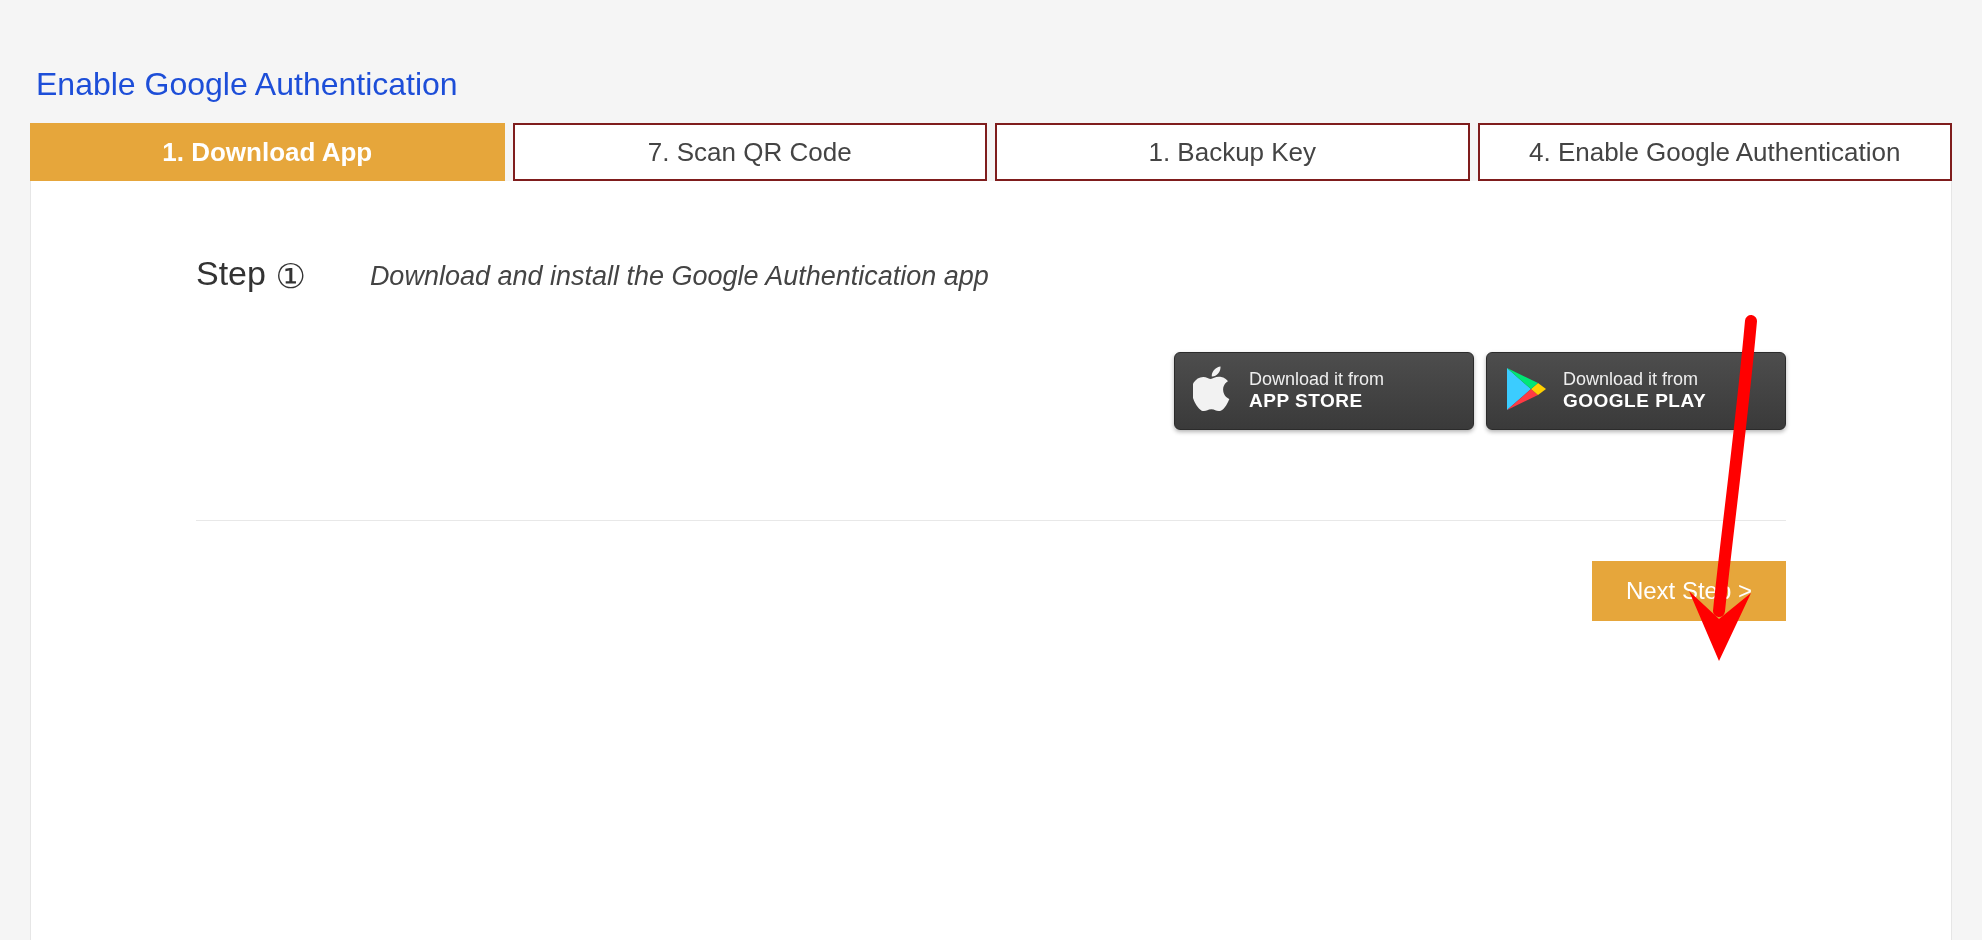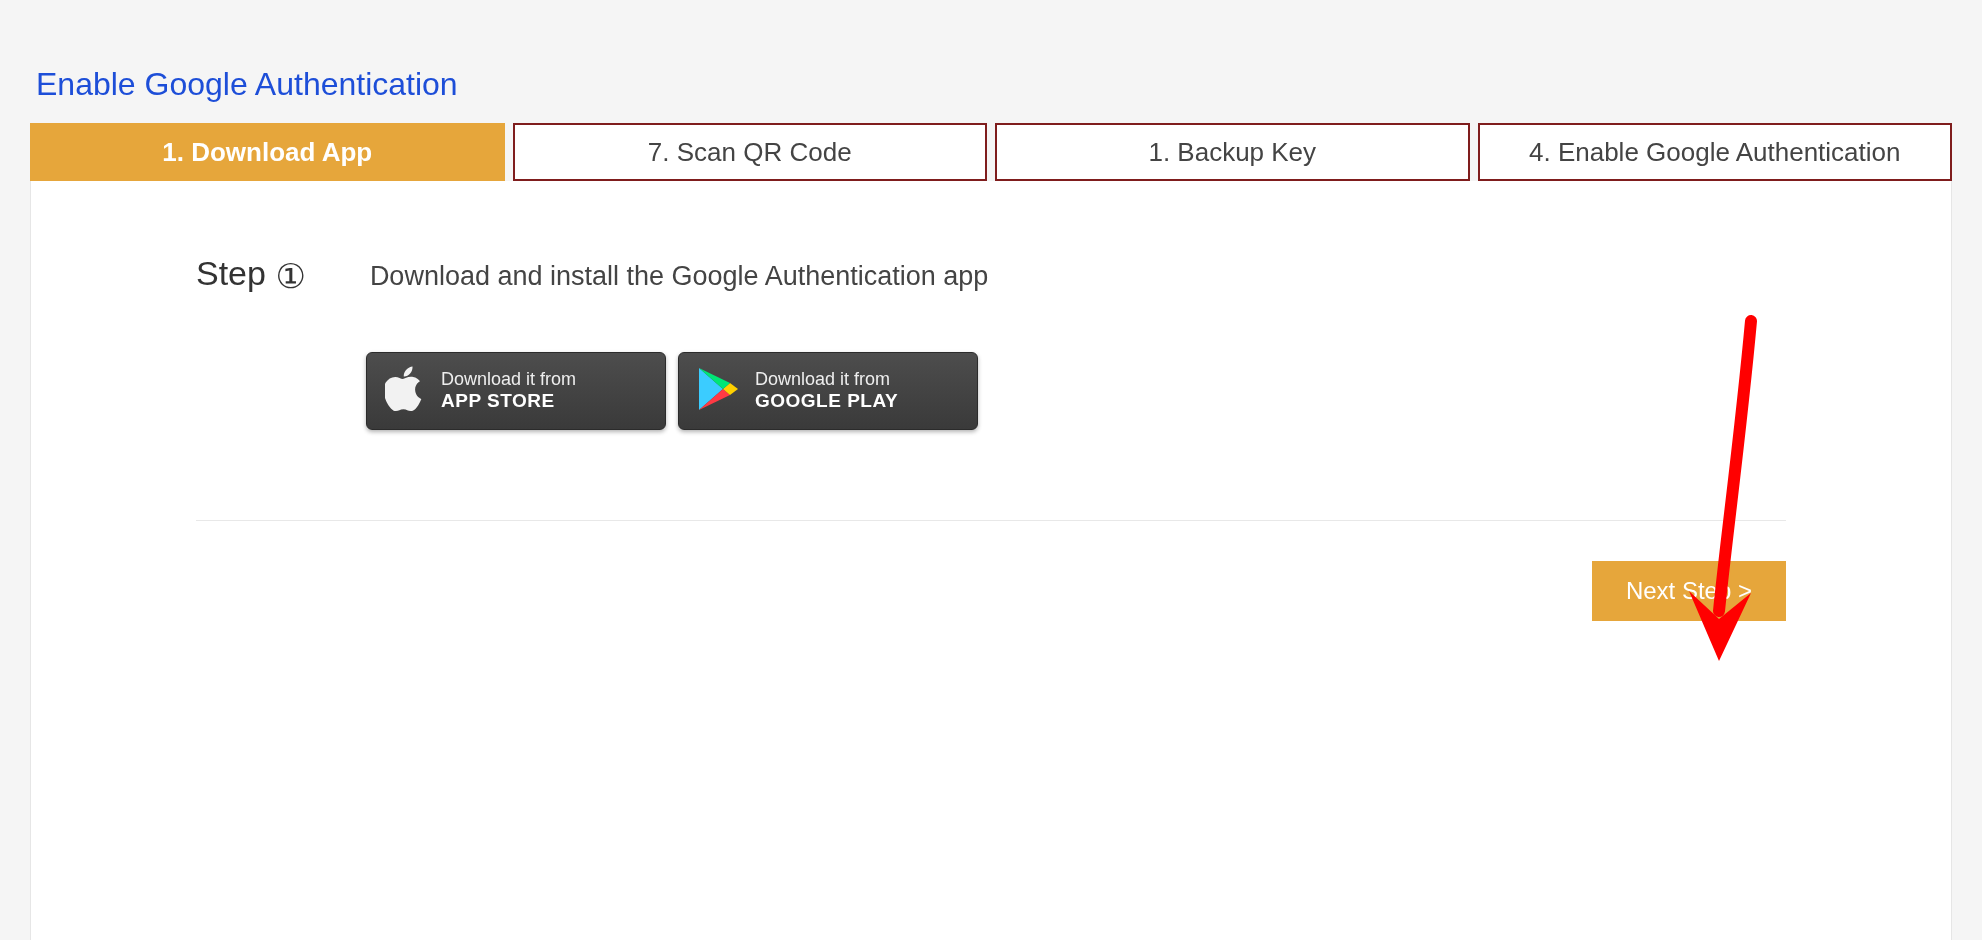--- a/index.html
+++ b/index.html
@@ -68,26 +68,28 @@
   }
   .step-circle {
     display: inline-block;
     font-size: 34px;
     vertical-align: middle;
   }
   .step-desc {
     font-size: 27px;
     color: #444;
     padding-top: 10px;
+    font-style: italic;
   }
   .stores {
     display: flex;
     gap: 12px;
     margin-left: 170px;
     margin-bottom: 90px;
+    justify-content: flex-end;
   }
   .store-btn {
     width: 300px;
     height: 78px;
     background: linear-gradient(#4d4d4d, #3a3a3a);
     border: 1px solid #2b2b2b;
     border-radius: 6px;
     display: flex;
     align-items: center;
     padding-left: 18px;

